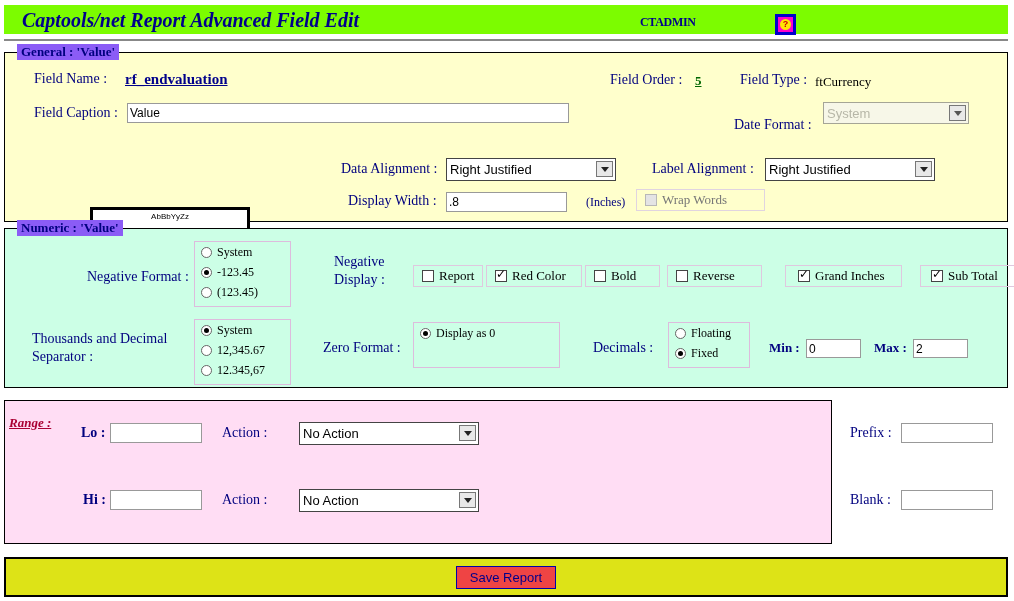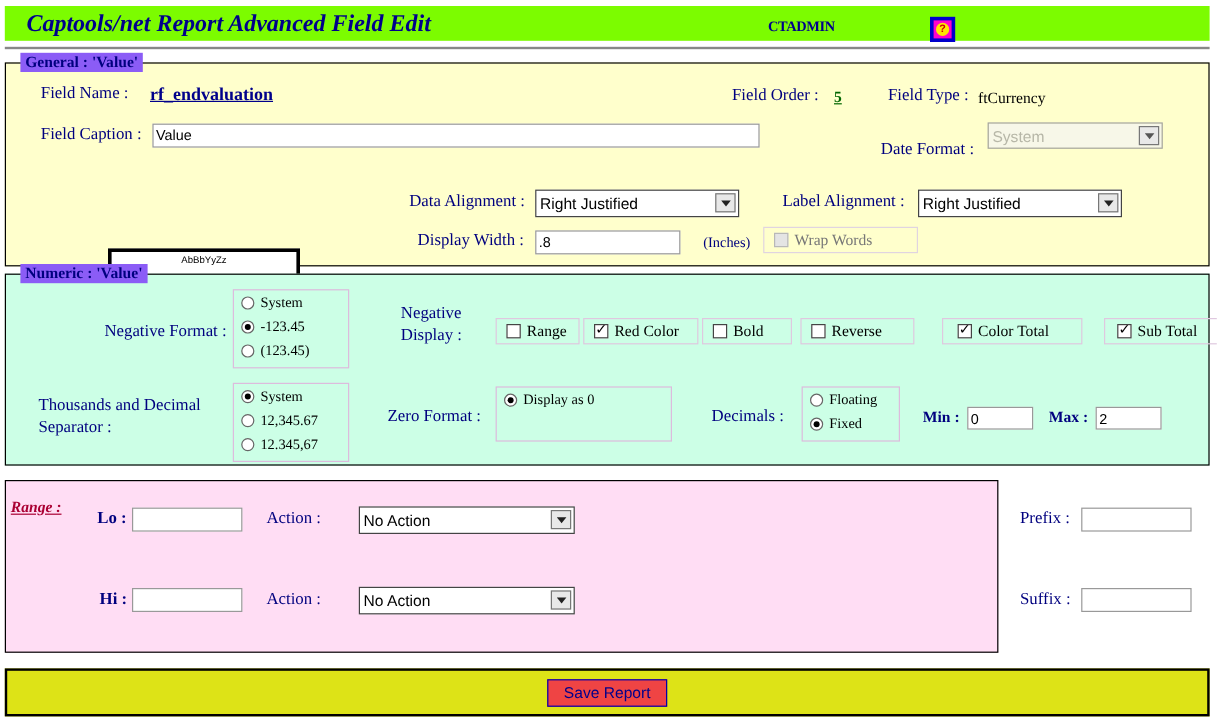--- a/index.html
+++ b/index.html
@@ -218,21 +218,21 @@
   <div class="lbl" style="left:29px;top:18px;">Field Name :</div>
   <div class="fieldname" style="left:120px;top:18px;">rf_endvaluation</div>
 
   <div class="lbl" style="left:605px;top:19px;">Field Order :</div>
   <div class="fieldorder" style="left:690px;top:20px;">5</div>
 
   <div class="lbl" style="left:735px;top:19px;">Field Type :</div>
   <div class="val" style="left:810px;top:21px;font-size:13px;">ftCurrency</div>
 
   <div class="lbl" style="left:29px;top:52px;">Field Caption :</div>
-  <input class="txt" id="caption-input" style="left: 122px; top: 50px; width: 506px; height: 20px;" value="Value">
+  <input class="txt" id="caption-input" style="left: 122px; top: 50px; width: 442px; height: 20px;" value="Value">
 
   <div class="lbl" style="left:729px;top:53px;margin-top:11px;">Date Format :</div>
   <div class="sel-wrap" style="left:818px;top:49px;width:146px;height:22px;">
     <select class="sel disabled" style="left:0;top:0;width:146px;" disabled="">
       <option>System</option>
     </select>
     <div class="sel-arrow dis"></div>
   </div>
 
   <div class="btn" id="edit-font-btn">Edit Font</div>
@@ -300,37 +300,37 @@
       <span class="radio"></span>
       <span>12.345,67</span>
     </div>
   </div>
 
   <div class="lbl" style="left:329px;top:25px;">Negative</div>
   <div class="lbl" style="left:329px;top:43px;">Display :</div>
 
   <div class="cbbox" style="left:408px;top:36px;width:70px;height:22px;">
     <span class="cb"></span>
-    <span>Range</span>
+    <span>Report</span>
   </div>
   <div class="cbbox" style="left:481px;top:36px;width:96px;height:22px;">
     <span class="cb on"></span>
     <span>Red Color</span>
   </div>
   <div class="cbbox" style="left:580px;top:36px;width:75px;height:22px;">
     <span class="cb"></span>
     <span>Bold</span>
   </div>
   <div class="cbbox" style="left:662px;top:36px;width:95px;height:22px;">
     <span class="cb"></span>
     <span>Reverse</span>
   </div>
   <div class="cbbox" style="left:780px;top:36px;width:117px;height:22px;padding-left:12px;">
     <span class="cb on"></span>
-    <span>Color Total</span>
+    <span>Grand Inches</span>
   </div>
   <div class="cbbox" style="left:915px;top:36px;width:105px;height:22px;padding-left:10px;">
     <span class="cb on"></span>
     <span>Sub Total</span>
   </div>
 
   <div class="lbl" style="left:318px;top:111px;">Zero Format :</div>
   <div class="grp" style="left:408px;top:93px;width:147px;height:46px;">
     <div class="opt">
       <span class="radio on"></span>
@@ -373,18 +373,18 @@
 
   <div class="lbl" style="left:78px;top:91px;font-weight:bold;font-size:14px;">Hi :</div>
   <input class="txt" style="left: 105px; top: 89px; width: 92px; height: 20px;" value="">
   <div class="lbl" style="left:217px;top:91px;">Action :</div>
   <div class="sel-wrap" style="left:294px;top:88px;width:180px;height:23px;">
     <select class="sel" style="left:0;top:0;width:180px;height:23px;">
       <option>No Action</option>
     </select>
     <div class="sel-arrow" style="top:3px;height:16px;"></div>
   </div>
-  <div class="lbl" style="left:845px;top:91px;">Suffix :</div>
+  <div class="lbl" style="left:845px;top:91px;">Blank :</div>
   <input class="txt" style="left: 896px; top: 89px; width: 92px; height: 20px;" value="">
 </div>
 
 <div class="panel-yellow"></div>
 <div class="btn" id="save-report-btn">Save Report</div>
 
 </body></html>

